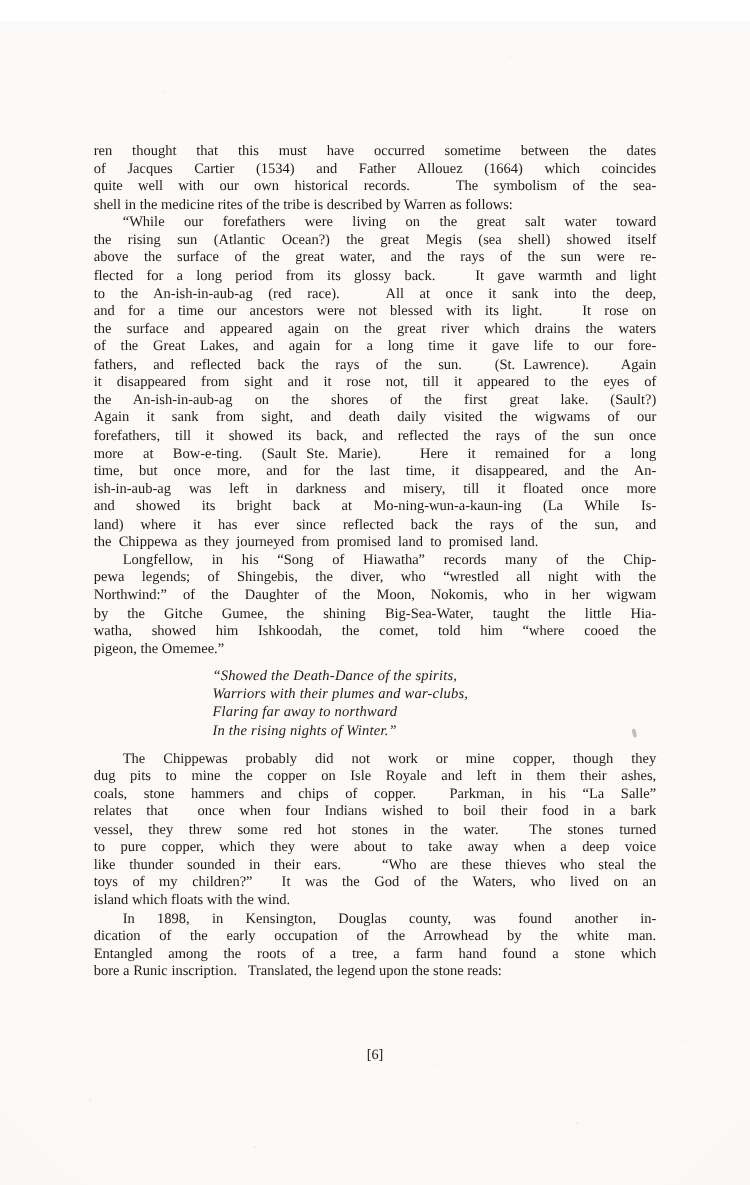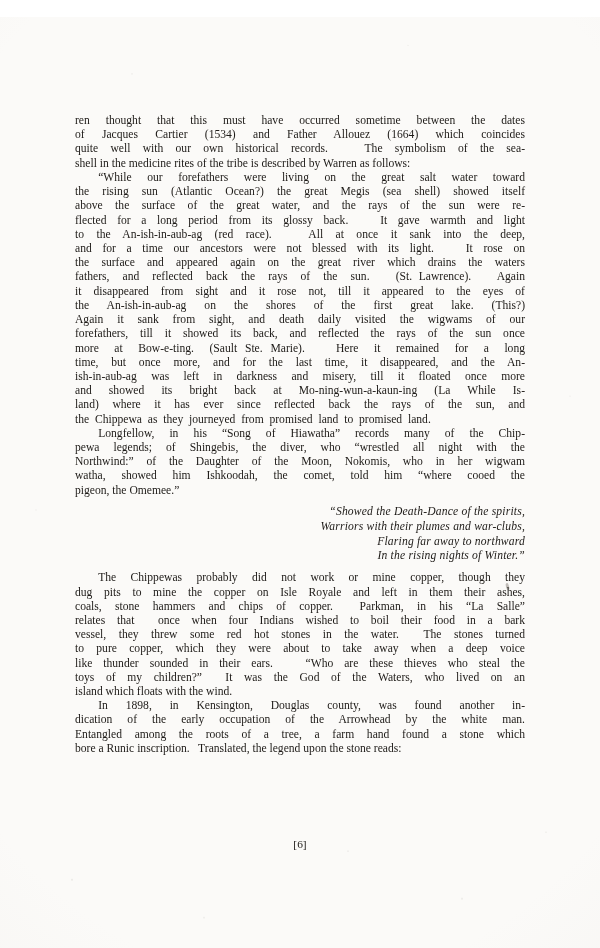--- a/index.html
+++ b/index.html
@@ -90,21 +90,21 @@
   .verse {
     margin: 0;
     padding-top: 7.5px;
     padding-bottom: 7.5px;
     padding-left: 95px;
     font-style: italic;
     line-height: 14.6px;
   }
   .verse .vline {
     display: block;
-    text-align: right;
+    text-align: left;
     letter-spacing: .18px;
     white-space: pre-wrap;
   }
 
   
   #folio {
     position: absolute;
     left: 0;
     top: 820px;
     width: 600px;
@@ -130,36 +130,38 @@
         <span class="ln last">shell in the medicine rites of the tribe is described by Warren as follows:</span>
       </p>
       <p class="para">
         <span class="ln">    “While  our  forefathers  were  living  on  the  great  salt  water  toward</span>
         <span class="ln">the rising sun (Atlantic Ocean?) the great Megis (sea shell) showed itself</span>
         <span class="ln">above  the  surface  of  the  great  water,  and  the  rays  of  the  sun  were  re-</span>
         <span class="ln">flected for a long period from its glossy back.   It gave warmth and light</span>
         <span class="ln">to the An-ish-in-aub-ag (red race).   All at once it sank into the deep,</span>
         <span class="ln">and for a time our ancestors were not blessed with its light.   It rose on</span>
         <span class="ln">the surface and appeared again on the great river which drains the waters</span>
+        <span class="ln">of  the  Great  Lakes,  and  again  for  a  long  time  it  gave  life  to  our  fore-</span>
         <span class="ln">fathers,  and  reflected  back  the  rays  of  the  sun.    (St. Lawrence).    Again</span>
         <span class="ln">it  disappeared  from  sight  and  it  rose  not,  till  it  appeared  to  the  eyes  of</span>
-        <span class="ln">the  An-ish-in-aub-ag  on  the  shores  of  the  first  great  lake.  (This?)</span>
+        <span class="ln">the  An-ish-in-aub-ag  on  the  shores  of  the  first  great  lake.  (Sault?)</span>
         <span class="ln">Again  it  sank  from  sight,  and  death  daily  visited  the  wigwams  of  our</span>
         <span class="ln">forefathers,  till  it  showed  its  back,  and  reflected  the  rays  of  the  sun  once</span>
         <span class="ln">more  at  Bow-e-ting.  (Sault Ste. Marie).    Here  it  remained  for  a  long</span>
         <span class="ln">time,  but  once  more,  and  for  the  last  time,  it  disappeared,  and  the  An-</span>
         <span class="ln">ish-in-aub-ag  was  left  in  darkness  and  misery,  till  it  floated  once  more</span>
         <span class="ln">and  showed  its  bright  back  at  Mo-ning-wun-a-kaun-ing  (La  While  Is-</span>
         <span class="ln">land)  where  it  has  ever  since  reflected  back  the  rays  of  the  sun,  and</span>
         <span class="ln last">the  Chippewa  as  they  journeyed  from  promised  land  to  promised  land.</span>
       </p>
       <p class="para">
         <span class="ln">    Longfellow,  in  his  “Song  of  Hiawatha”  records  many  of  the  Chip-</span>
         <span class="ln">pewa  legends;  of  Shingebis,  the  diver,  who  “wrestled  all  night  with  the</span>
         <span class="ln">Northwind:” of the Daughter of the Moon, Nokomis, who in her wigwam</span>
+        <span class="ln">by the Gitche Gumee, the shining Big-Sea-Water, taught the little Hia-</span>
         <span class="ln">watha,  showed  him  Ishkoodah,  the  comet,  told  him  “where  cooed  the</span>
         <span class="ln last">pigeon, the Omemee.”</span>
       </p>
       <div class="verse">
         <span class="vline">“Showed the Death-Dance of the spirits,</span>
         <span class="vline">Warriors with their plumes and war-clubs,</span>
         <span class="vline">Flaring far away to northward</span>
         <span class="vline">In the rising nights of Winter.”</span>
       </div>
       <p class="para">

